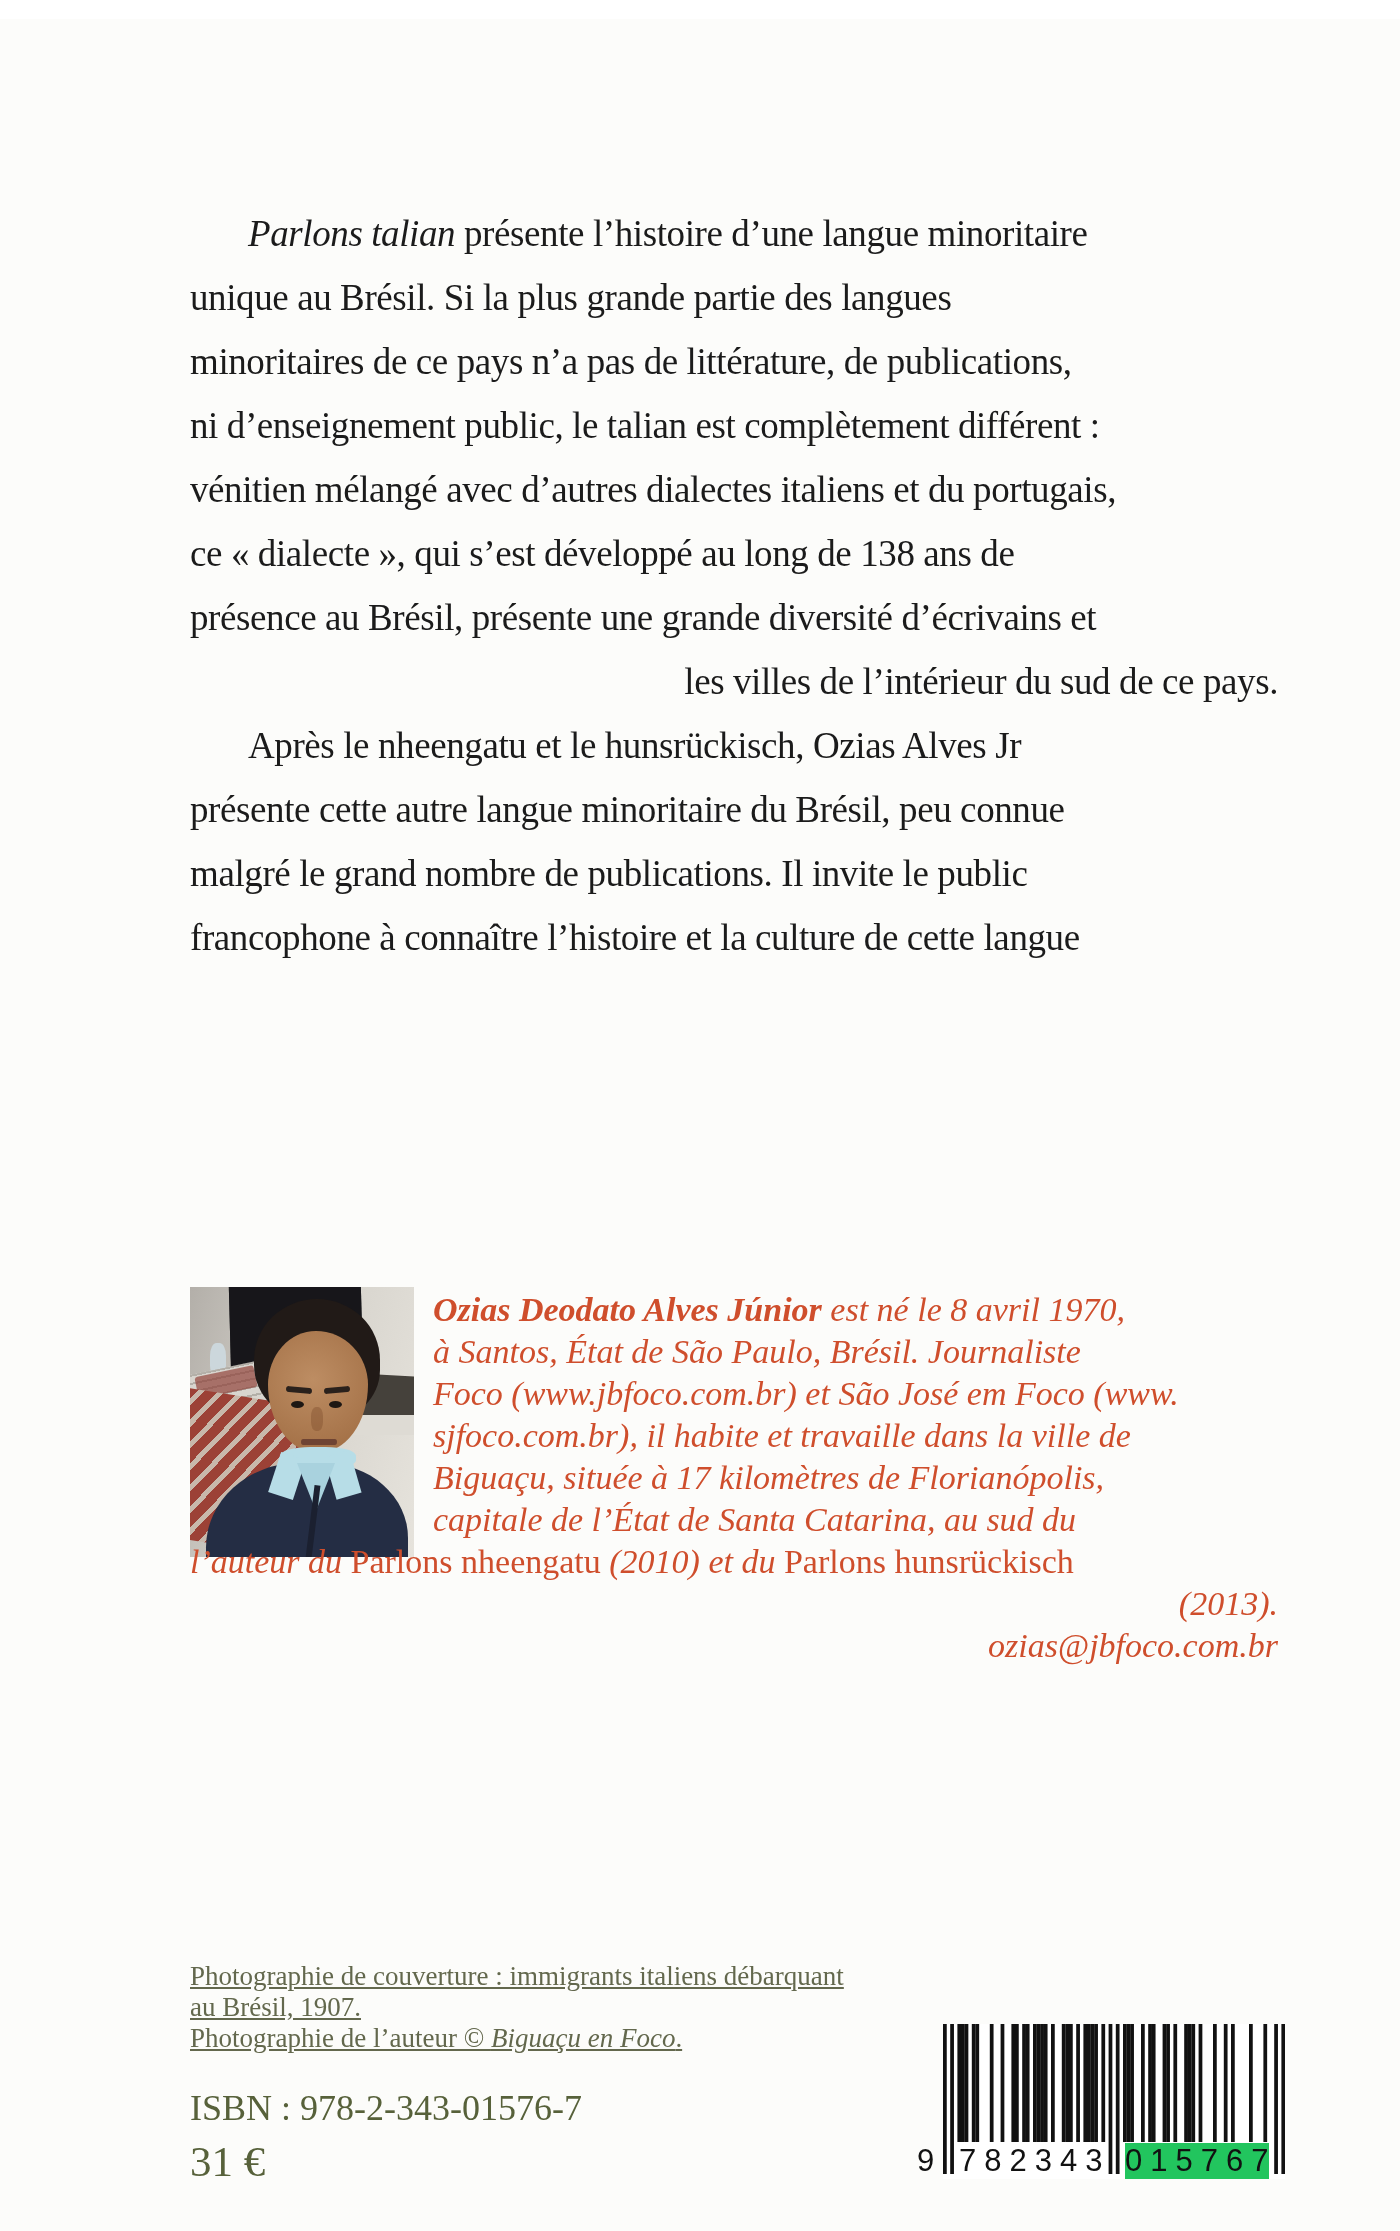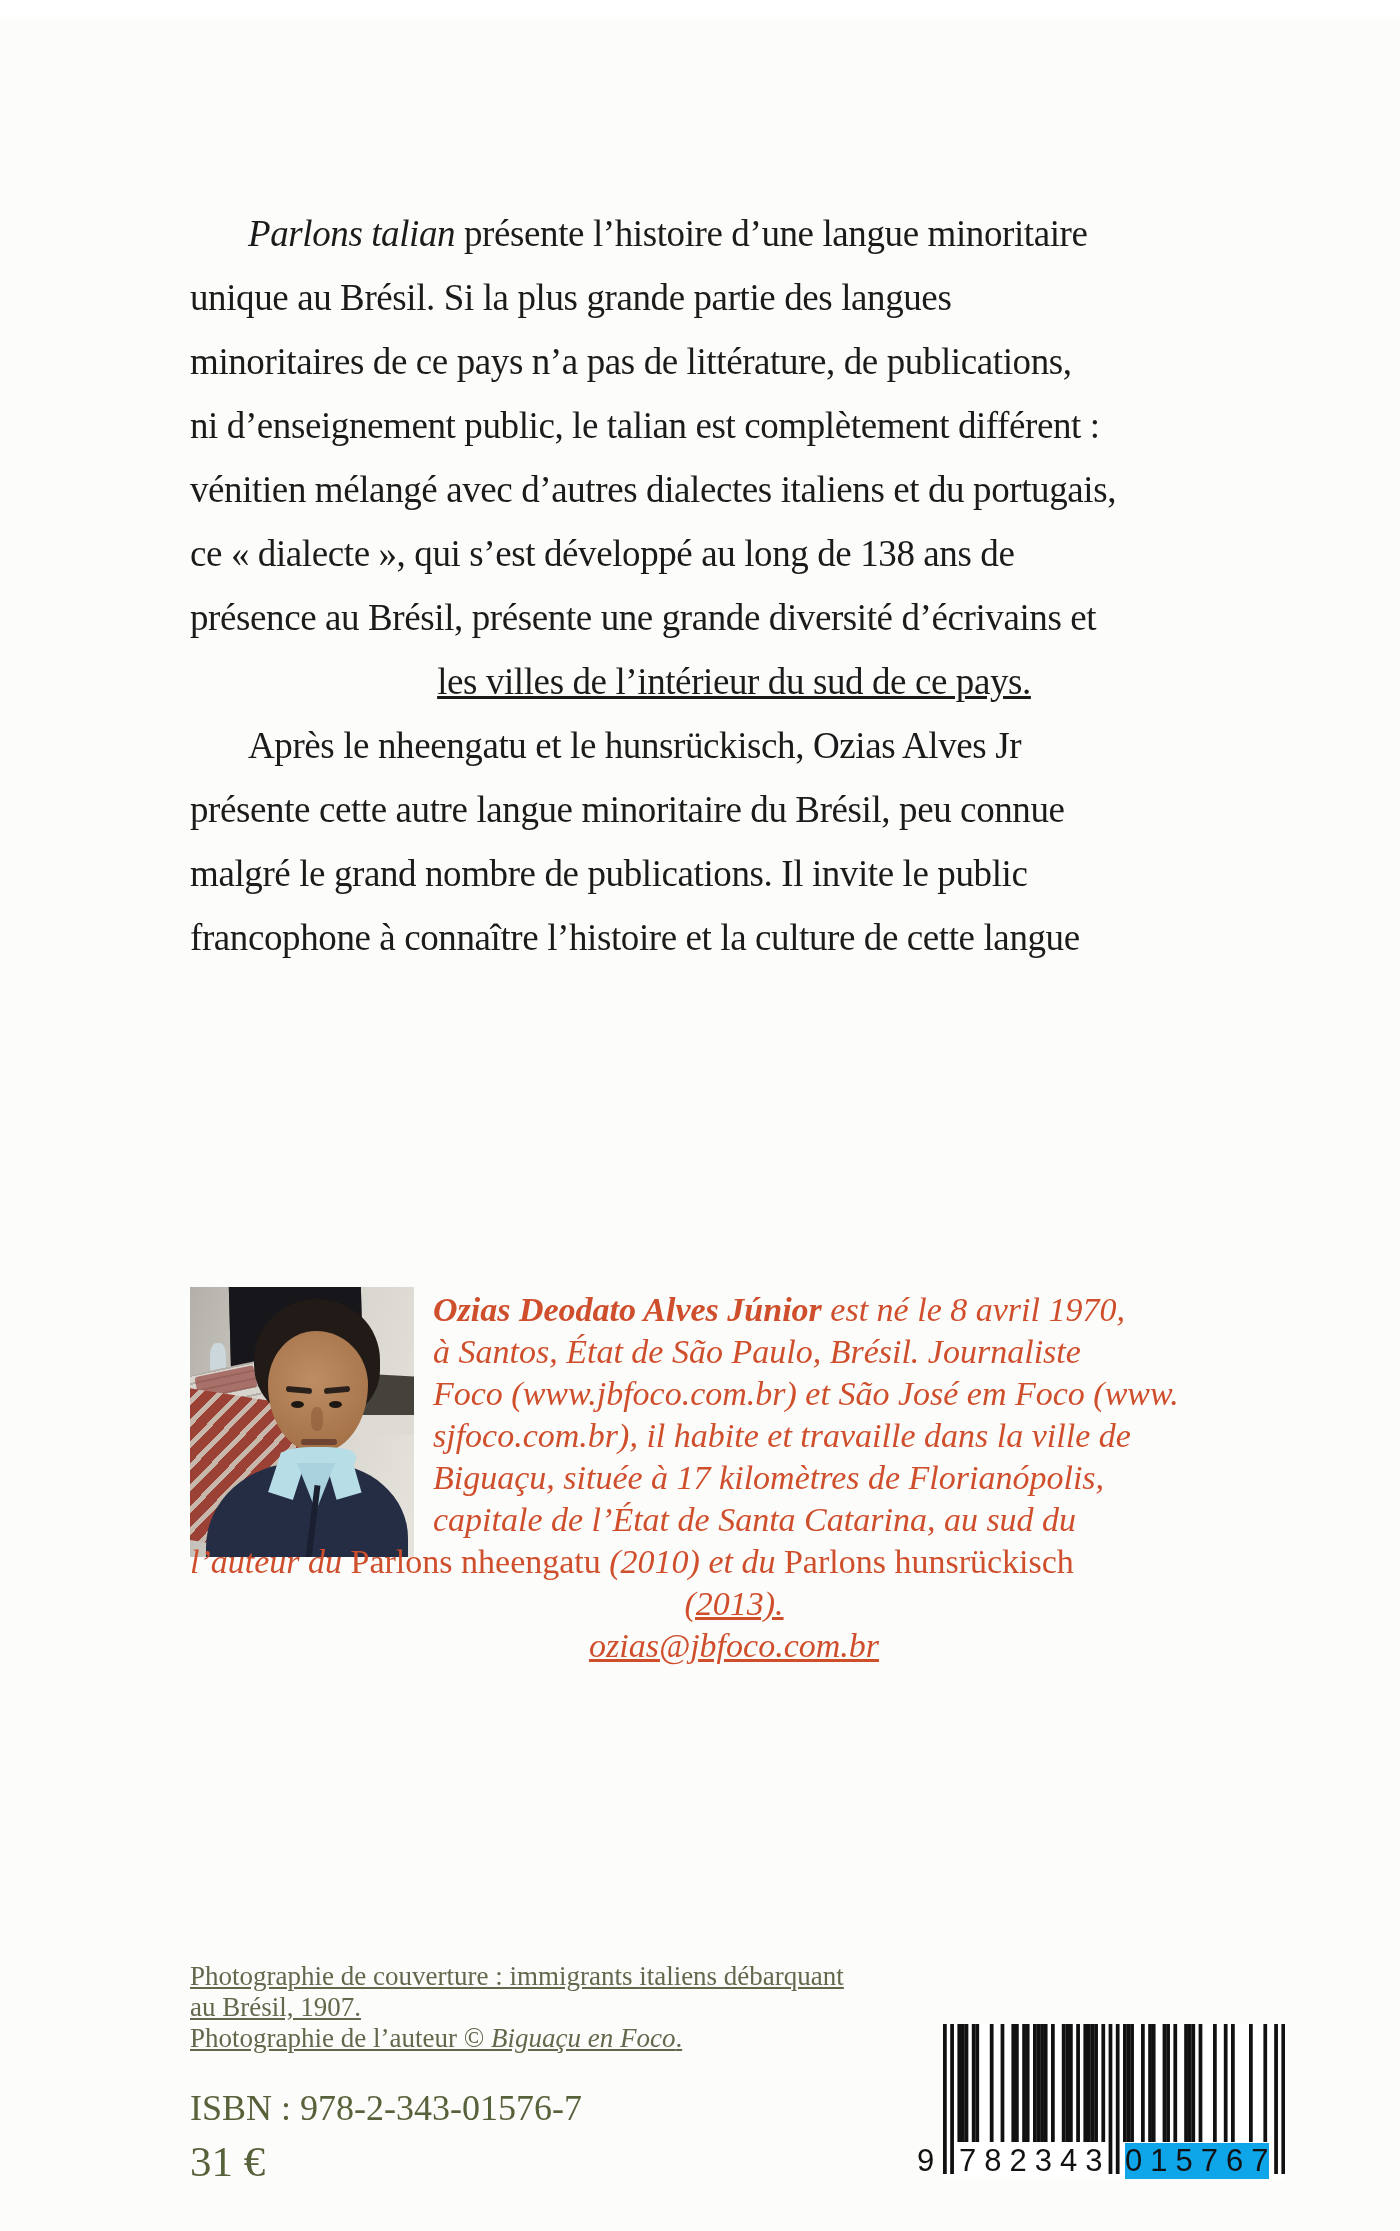--- a/index.html
+++ b/index.html
@@ -20,21 +20,21 @@
     margin-top:19px;
   }
   
   .lineblock{position:absolute;left:190px;width:1088px;}
   .line{
     text-align:justify;
     overflow:hidden;
     white-space:nowrap;
   }
   .line::after{content:"";display:inline-block;width:100%;height:0;}
-  .line.last{text-align:center;text-decoration:underline;}
+  .line.last{text-align:right;}
   .line.last::after{content:none;}
   .s-i{font-style:italic;}
   .s-bi{font-style:italic;font-weight:bold;}
   .s-r{font-style:normal;}
   
   #synopsis{
     top:183px;
     font-size:37px;line-height:64px;
     letter-spacing:-0.4px;
     color:var(--body-text);
@@ -104,21 +104,21 @@
   
   #barcode{position:absolute;left:943px;top:2005px;width:342px;height:155px;background:#ffffff;}
   #barcode svg{position:absolute;left:0;top:0;}
   .bc-digits{
     position:absolute;top:119px;left:0;width:342px;height:36px;
     font-family:"Liberation Sans", sans-serif;
     font-size:31px;color:#111111;
   }
   .bc-first{position:absolute;left:-26px;top:0;}
   .bc-g1{position:absolute;left:16px;width:144px;top:0;text-align:center;letter-spacing:8px;background:#fff;}
-  .bc-g2{position:absolute;left:182px;width:144px;top:0;text-align:center;letter-spacing:8px;background:#0ea5e9;}
+  .bc-g2{position:absolute;left:182px;width:144px;top:0;text-align:center;letter-spacing:8px;background:#22c55e;}
   
   #corner-mark{position:absolute;left:0;top:2219px;width:13px;height:10px;background:#2e2e2e;}
 </style>
 </head>
 <body>
 
 <div class="page">
 
   <div id="synopsis" class="lineblock">
       <div class="line indent"><span class="s-i">Parlons talian</span><span> présente l’histoire d’une langue minoritaire</span></div>

